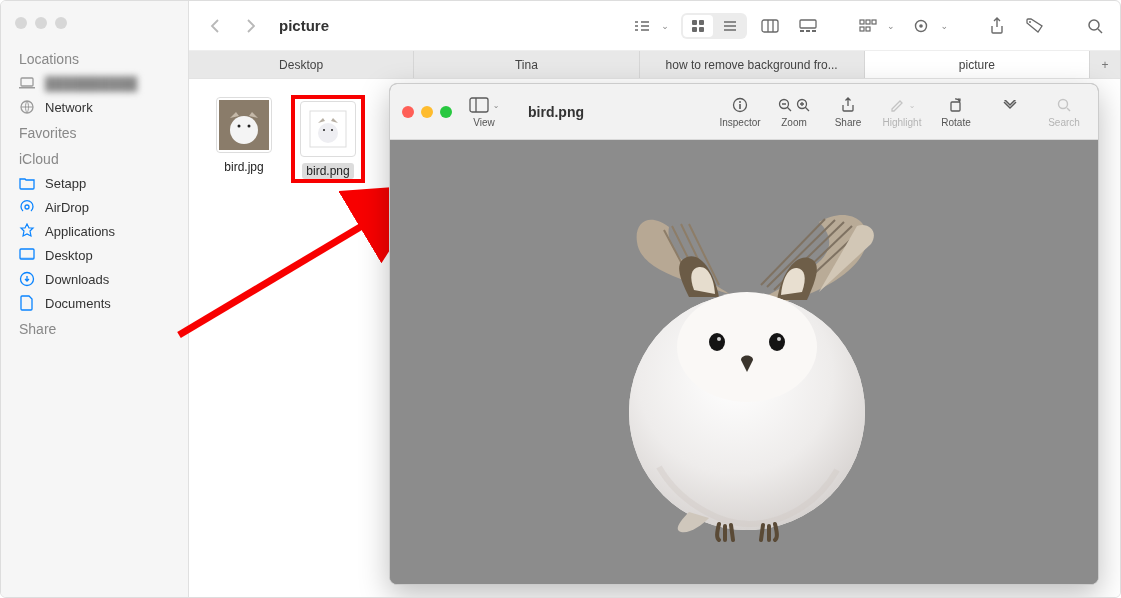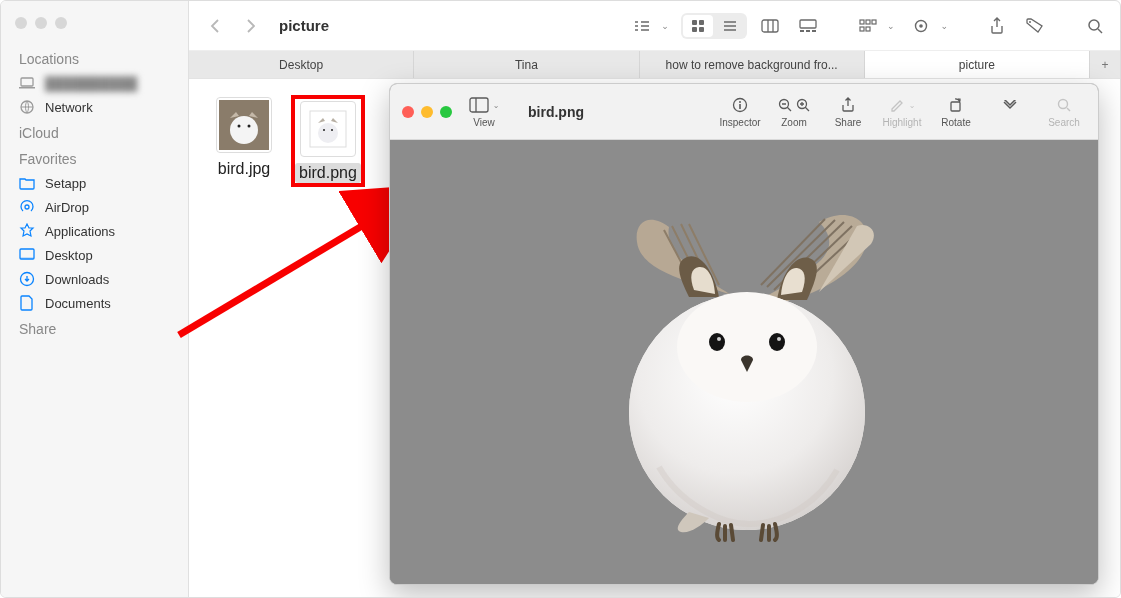--- a/index.html
+++ b/index.html
@@ -30,21 +30,21 @@
 
 .tabbar { display: flex; height: 28px; border-bottom: 1px solid #e3e3e3; background: #e8e8e8; font-size: 12px; }
 .tab { flex: 1; display: flex; align-items: center; justify-content: center; border-right: 1px solid #d6d6d6; color: #444; background: #e8e8e8; }
 .tab.active { background: #fff; }
 .tab-add { width: 30px; display: flex; align-items: center; justify-content: center; color: #777; }
 
 .content { flex: 1; position: relative; background: #fff; padding: 18px 20px; }
 .files { display: flex; gap: 14px; }
 .file { display: flex; flex-direction: column; align-items: center; gap: 6px; width: 70px; }
 .thumb { width: 56px; height: 56px; border: 1px solid #ddd; border-radius: 4px; background: #fff; display: flex; align-items: center; justify-content: center; overflow: hidden; }
-.file .name { font-size: 16px; color: #222; text-align: center; padding: 1px 4px; border-radius: 3px; }
+.file .name { font-size: 12px; color: #222; text-align: center; padding: 1px 4px; border-radius: 3px; }
 .file.sel .name { background: #dcdcdc; }
 .file.sel { outline: 4px solid #f80000; outline-offset: -2px; padding: 4px 2px 2px; }
 
 
 .arrow { position: absolute; left: -30px; top: 86px; width: 300px; height: 180px; pointer-events: none; }
 
 
 .preview { position: absolute; left: 388px; top: 82px; width: 710px; height: 502px; background: #8c8c8c; border-radius: 8px; box-shadow: 0 10px 30px rgba(0,0,0,0.25); display: flex; flex-direction: column; overflow: hidden; border: 1px solid #ccc; }
 .pv-top { height: 56px; background: #f2f2f2; display: flex; align-items: center; padding: 0 12px; gap: 10px; border-bottom: 1px solid #d9d9d9; }
 .pv-dots { display: flex; gap: 7px; }
@@ -84,23 +84,23 @@
     <div class="side-item dim">
       <span class="ic">
           <svg width="16" height="16" viewBox="0 0 16 16">
             <circle cx="8" cy="8" r="6" fill="none" stroke="#9b9b9b" stroke-width="1.3"></circle>
             <path d="M2 8h12M8 2c2 3 2 9 0 12M8 2c-2 3-2 9 0 12" fill="none" stroke="#9b9b9b" stroke-width="1"></path>
           </svg>
         </span>
       <span>Network</span>
     </div>
 
+    <div class="section-label">Favorites</div>
+
     <div class="section-label">iCloud</div>
-
-    <div class="section-label">Favorites</div>
     <div class="side-item">
       <span class="ic">
           <svg width="16" height="14" viewBox="0 0 16 14">
             <path d="M1 3h5l1 1h8v8a1 1 0 0 1-1 1H2a1 1 0 0 1-1-1z" fill="none" stroke="#0a84ff" stroke-width="1.3"></path>
           </svg>
         </span>
       <span>Setapp</span>
     </div>
     <div class="side-item">
       <span class="ic">

